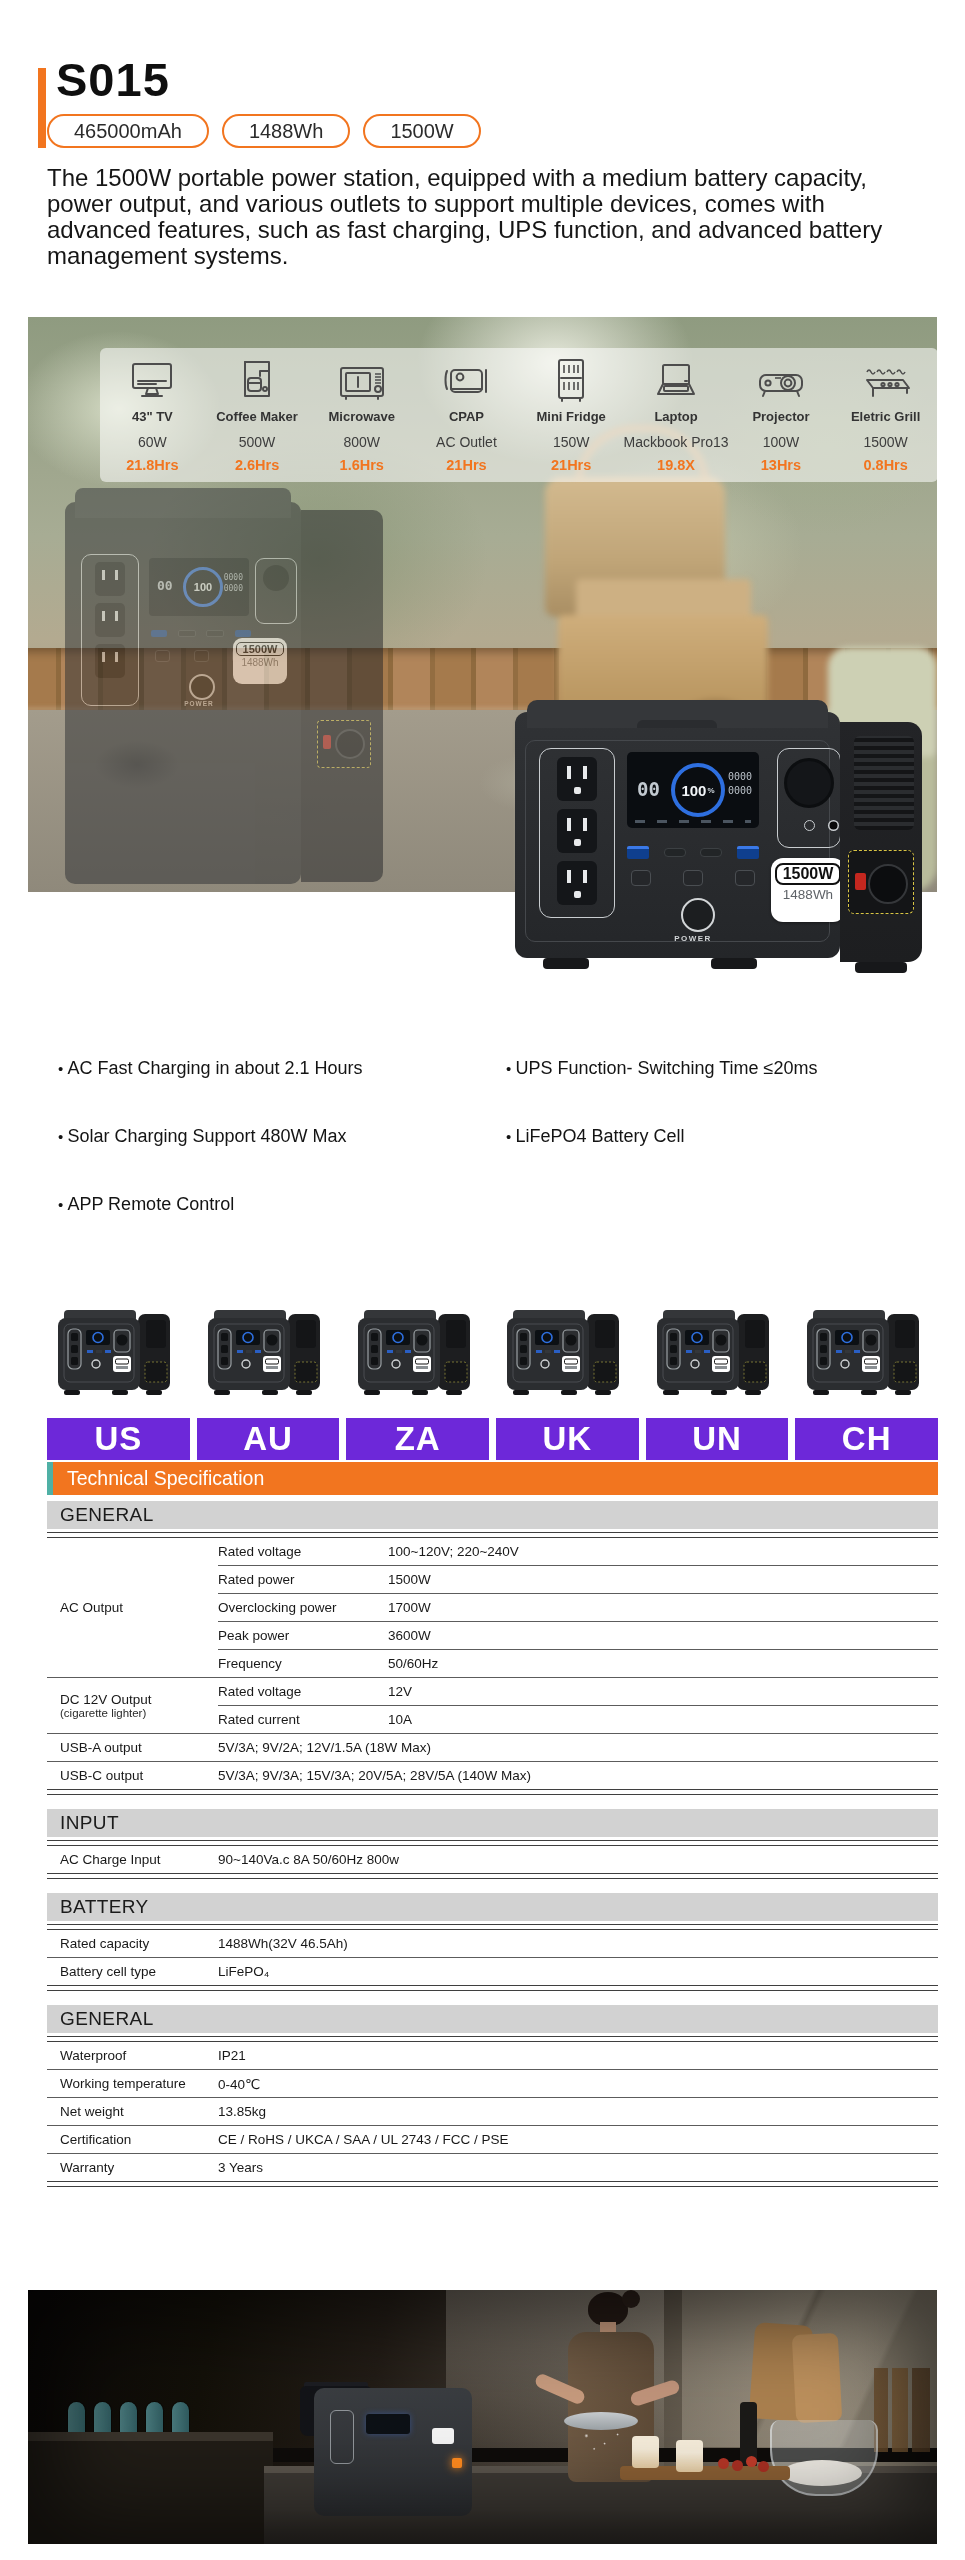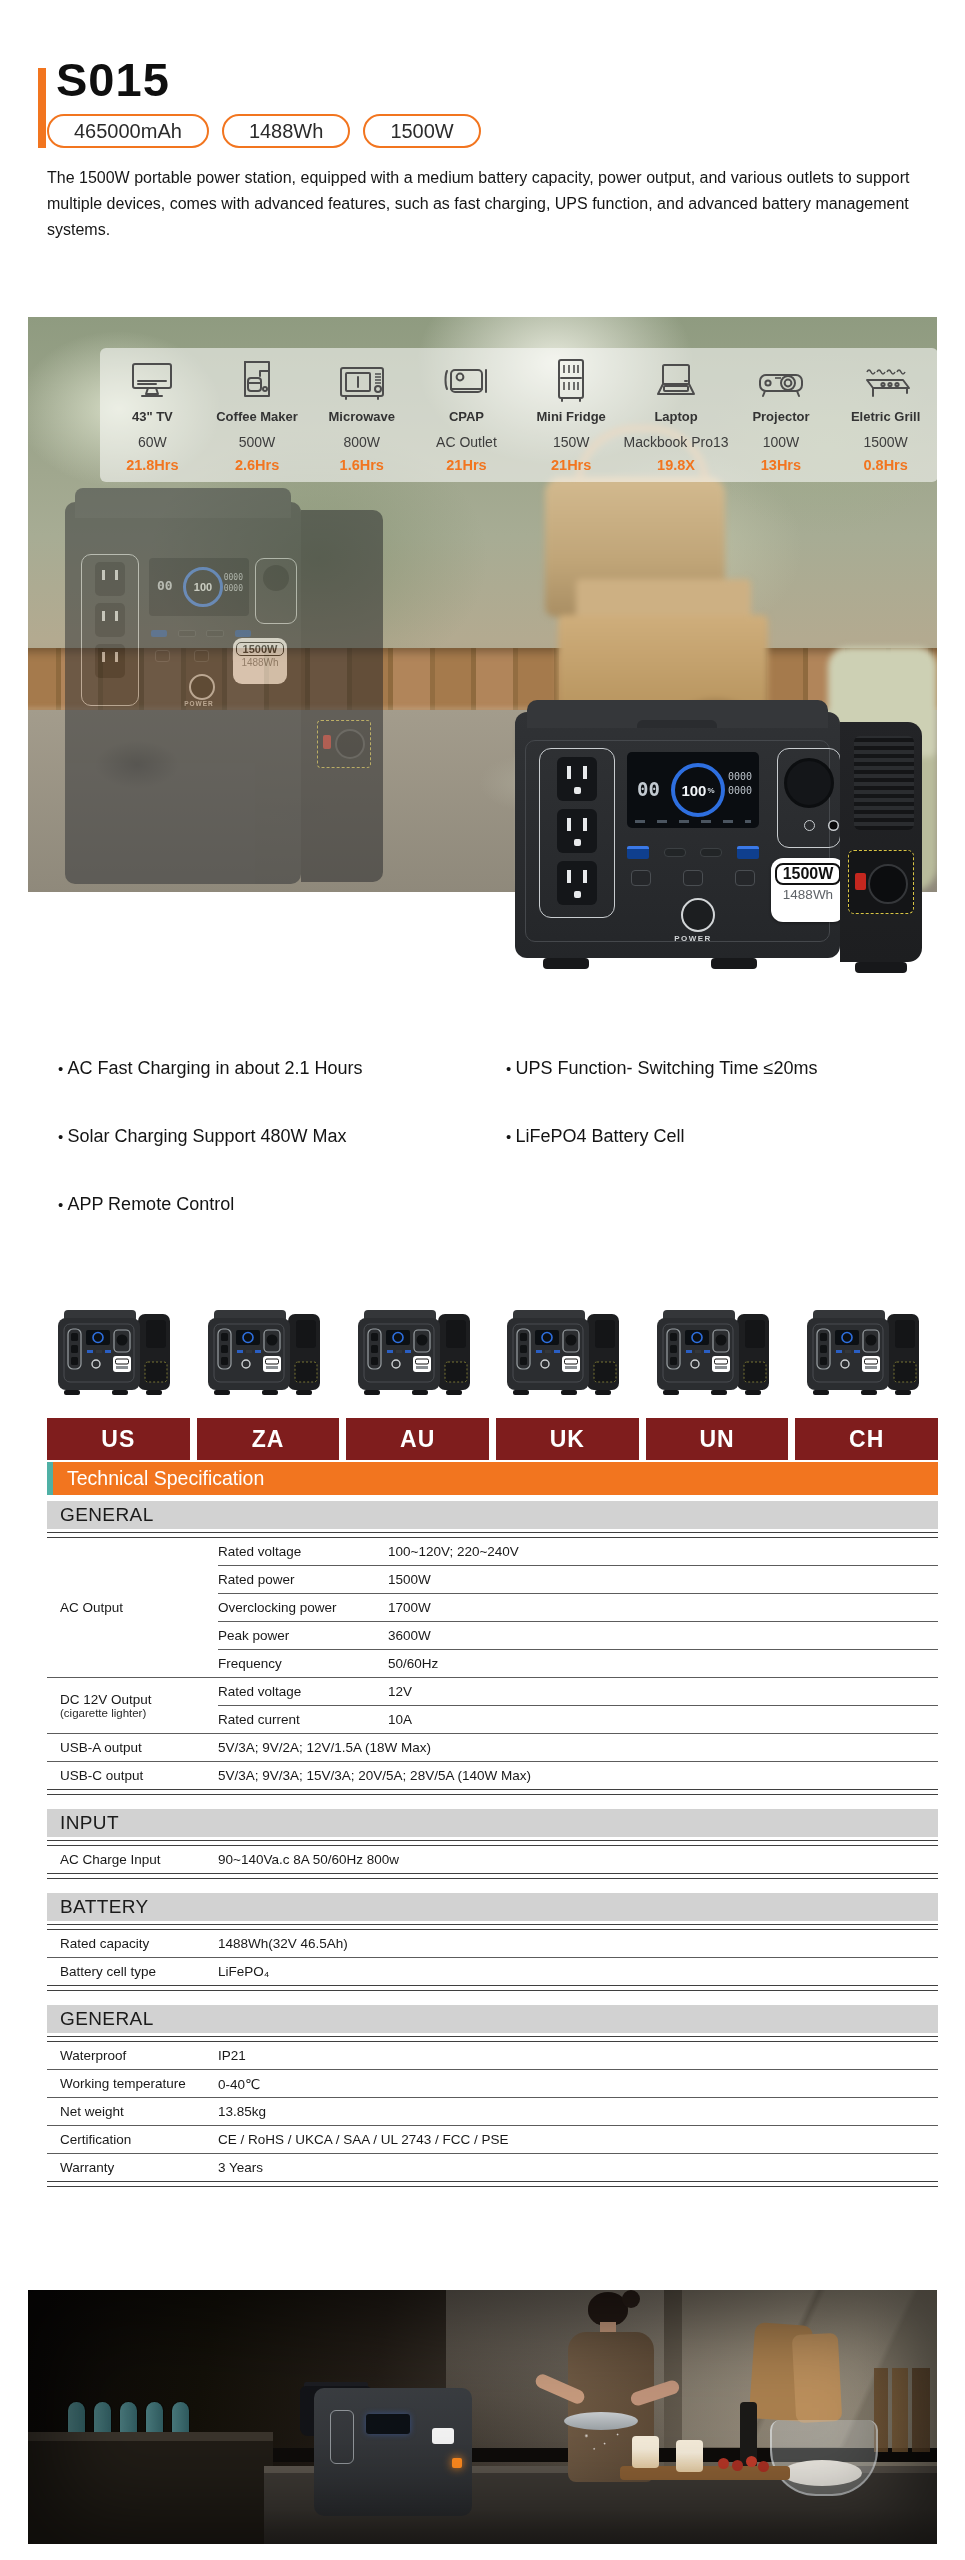--- a/index.html
+++ b/index.html
@@ -6,21 +6,21 @@
   .page{position:relative;width:965px;height:2560px;background:#fff;overflow:hidden;
         font-family:"Liberation Sans","DejaVu Sans",sans-serif;color:#151515;}
   .abs{position:absolute;}
 
   
   .accent-bar{left:38px;top:68px;width:8px;height:80px;background:#F2751F;}
   .model-title{left:56px;top:52px;font-size:47px;font-weight:bold;color:#0f0f0f;letter-spacing:1px;}
   .pills{left:47px;top:114px;display:flex;gap:13px;}
   .pill{height:30px;padding:0 25px;border:2px solid #F2751F;border-radius:17px;
         display:flex;align-items:center;font-size:20px;color:#2b2b2b;background:#fff;}
-  .desc{left:47px;top:165px;width:888px;font-size:16px;line-height:26px;color:#161616;}
+  .desc{left:47px;top:165px;width:888px;font-size:24px;line-height:26px;color:#161616;}
 
   
   .hero{left:28px;top:317px;width:909px;height:575px;overflow:hidden;background:#aab09a;}
   .hero-bg{position:absolute;inset:0;background:
       radial-gradient(170px 130px at 10% 16%,rgba(222,228,206,.85),transparent 60%),
       radial-gradient(230px 170px at 58% 8%,rgba(238,240,228,.9),transparent 60%),
       radial-gradient(200px 150px at 88% 22%,rgba(160,172,140,.75),transparent 60%),
       radial-gradient(260px 200px at 32% 42%,rgba(118,136,100,.5),transparent 65%),
       radial-gradient(200px 160px at 72% 40%,rgba(205,208,180,.55),transparent 60%),
       linear-gradient(180deg,#8f9b80 0%,#a7ac94 38%,#b3aa90 56%,#a49b86 70%,#97917f 100%);}
@@ -128,21 +128,21 @@
   .pr-foot{position:absolute;width:46px;height:11px;background:#17181a;border-radius:4px;}
 
   
   .features{left:58px;top:1058px;width:852px;display:grid;grid-template-columns:448px 1fr;row-gap:47px;
       font-size:18px;color:#141414;}
   .feature:before{content:"• ";font-size:15px;}
 
   
   .variants{left:47px;top:1290px;width:891px;display:grid;grid-template-columns:repeat(6,1fr);column-gap:7px;}
   .variant .v-img{height:126px;display:flex;align-items:flex-end;justify-content:center;}
-  .variant .v-band{height:42px;margin-top:2px;background:#7f1d1d;color:#fff;font-size:23px;font-weight:bold;
+  .variant .v-band{height:42px;margin-top:2px;background:#6d28d9;color:#fff;font-size:33px;font-weight:bold;
       display:flex;align-items:center;justify-content:center;letter-spacing:1px;}
 
   
   .spec{left:47px;top:1462px;width:891px;}
   .spec-banner{display:flex;height:33px;}
   .spec-banner .teal{width:6px;background:#4FB0A5;}
   .spec-banner .bb{flex:1;background:#F2751F;color:#fff;font-size:19.5px;display:flex;align-items:center;padding-left:14px;}
   .sec{margin-top:14px;}
   .sec:first-of-type{margin-top:6px;}
   .sec-band{height:28px;background:#d2d2d2;display:flex;align-items:center;padding-left:13px;
@@ -498,21 +498,21 @@
  <rect x="65.5" y="63" width="13" height="5" rx="1.5" fill="none" stroke="#111" stroke-width="1"></rect>
  <rect x="66" y="70" width="12" height="3" fill="#8a8f93"></rect>
  <circle cx="46" cy="68" r="4" fill="none" stroke="#cfd2d4" stroke-width="1.4"></circle>
  <rect x="96" y="24" width="20" height="28" rx="3" fill="#141517"></rect>
  <rect x="95" y="66" width="22" height="20" rx="3" fill="#141517" stroke="#8f8a3a" stroke-width="0.8" stroke-dasharray="2 2"></rect>
  <rect x="14" y="94" width="16" height="5" rx="2" fill="#141517"></rect>
             <rect x="62" y="94" width="16" height="5" rx="2" fill="#141517"></rect>
             <rect x="96" y="94" width="16" height="5" rx="2" fill="#141517"></rect>
 </svg>
         </div>
-        <div class="v-band">ZA</div>
+        <div class="v-band">AU</div>
       </div>
       <div class="variant">
         <div class="v-img">
           <svg width="136" height="120" viewBox="0 0 136 120">
  <rect x="14" y="14" width="72" height="12" rx="4" fill="#343639"></rect>
  <rect x="88" y="18" width="32" height="76" rx="7" fill="#1d1e20"></rect>
  <rect x="8" y="22" width="82" height="72" rx="8" fill="#2b2d30"></rect>
  <rect x="14" y="28" width="70" height="58" rx="6" fill="none" stroke="#4a4d51" stroke-width="1"></rect>
  <rect x="18" y="33" width="13" height="40" rx="5" fill="none" stroke="#9aa0a3" stroke-width="1.2"></rect>
  <rect x="21" y="37" width="7" height="8" rx="1.5" fill="#101214"></rect>
@@ -529,21 +529,21 @@
  <rect x="65.5" y="63" width="13" height="5" rx="1.5" fill="none" stroke="#111" stroke-width="1"></rect>
  <rect x="66" y="70" width="12" height="3" fill="#8a8f93"></rect>
  <circle cx="46" cy="68" r="4" fill="none" stroke="#cfd2d4" stroke-width="1.4"></circle>
  <rect x="96" y="24" width="20" height="28" rx="3" fill="#141517"></rect>
  <rect x="95" y="66" width="22" height="20" rx="3" fill="#141517" stroke="#8f8a3a" stroke-width="0.8" stroke-dasharray="2 2"></rect>
  <rect x="14" y="94" width="16" height="5" rx="2" fill="#141517"></rect>
             <rect x="62" y="94" width="16" height="5" rx="2" fill="#141517"></rect>
             <rect x="96" y="94" width="16" height="5" rx="2" fill="#141517"></rect>
 </svg>
         </div>
-        <div class="v-band">AU</div>
+        <div class="v-band">ZA</div>
       </div>
       <div class="variant">
         <div class="v-img">
           <svg width="136" height="120" viewBox="0 0 136 120">
  <rect x="14" y="14" width="72" height="12" rx="4" fill="#343639"></rect>
  <rect x="88" y="18" width="32" height="76" rx="7" fill="#1d1e20"></rect>
  <rect x="8" y="22" width="82" height="72" rx="8" fill="#2b2d30"></rect>
  <rect x="14" y="28" width="70" height="58" rx="6" fill="none" stroke="#4a4d51" stroke-width="1"></rect>
  <rect x="18" y="33" width="13" height="40" rx="5" fill="none" stroke="#9aa0a3" stroke-width="1.2"></rect>
  <rect x="21" y="37" width="7" height="8" rx="1.5" fill="#101214"></rect>

